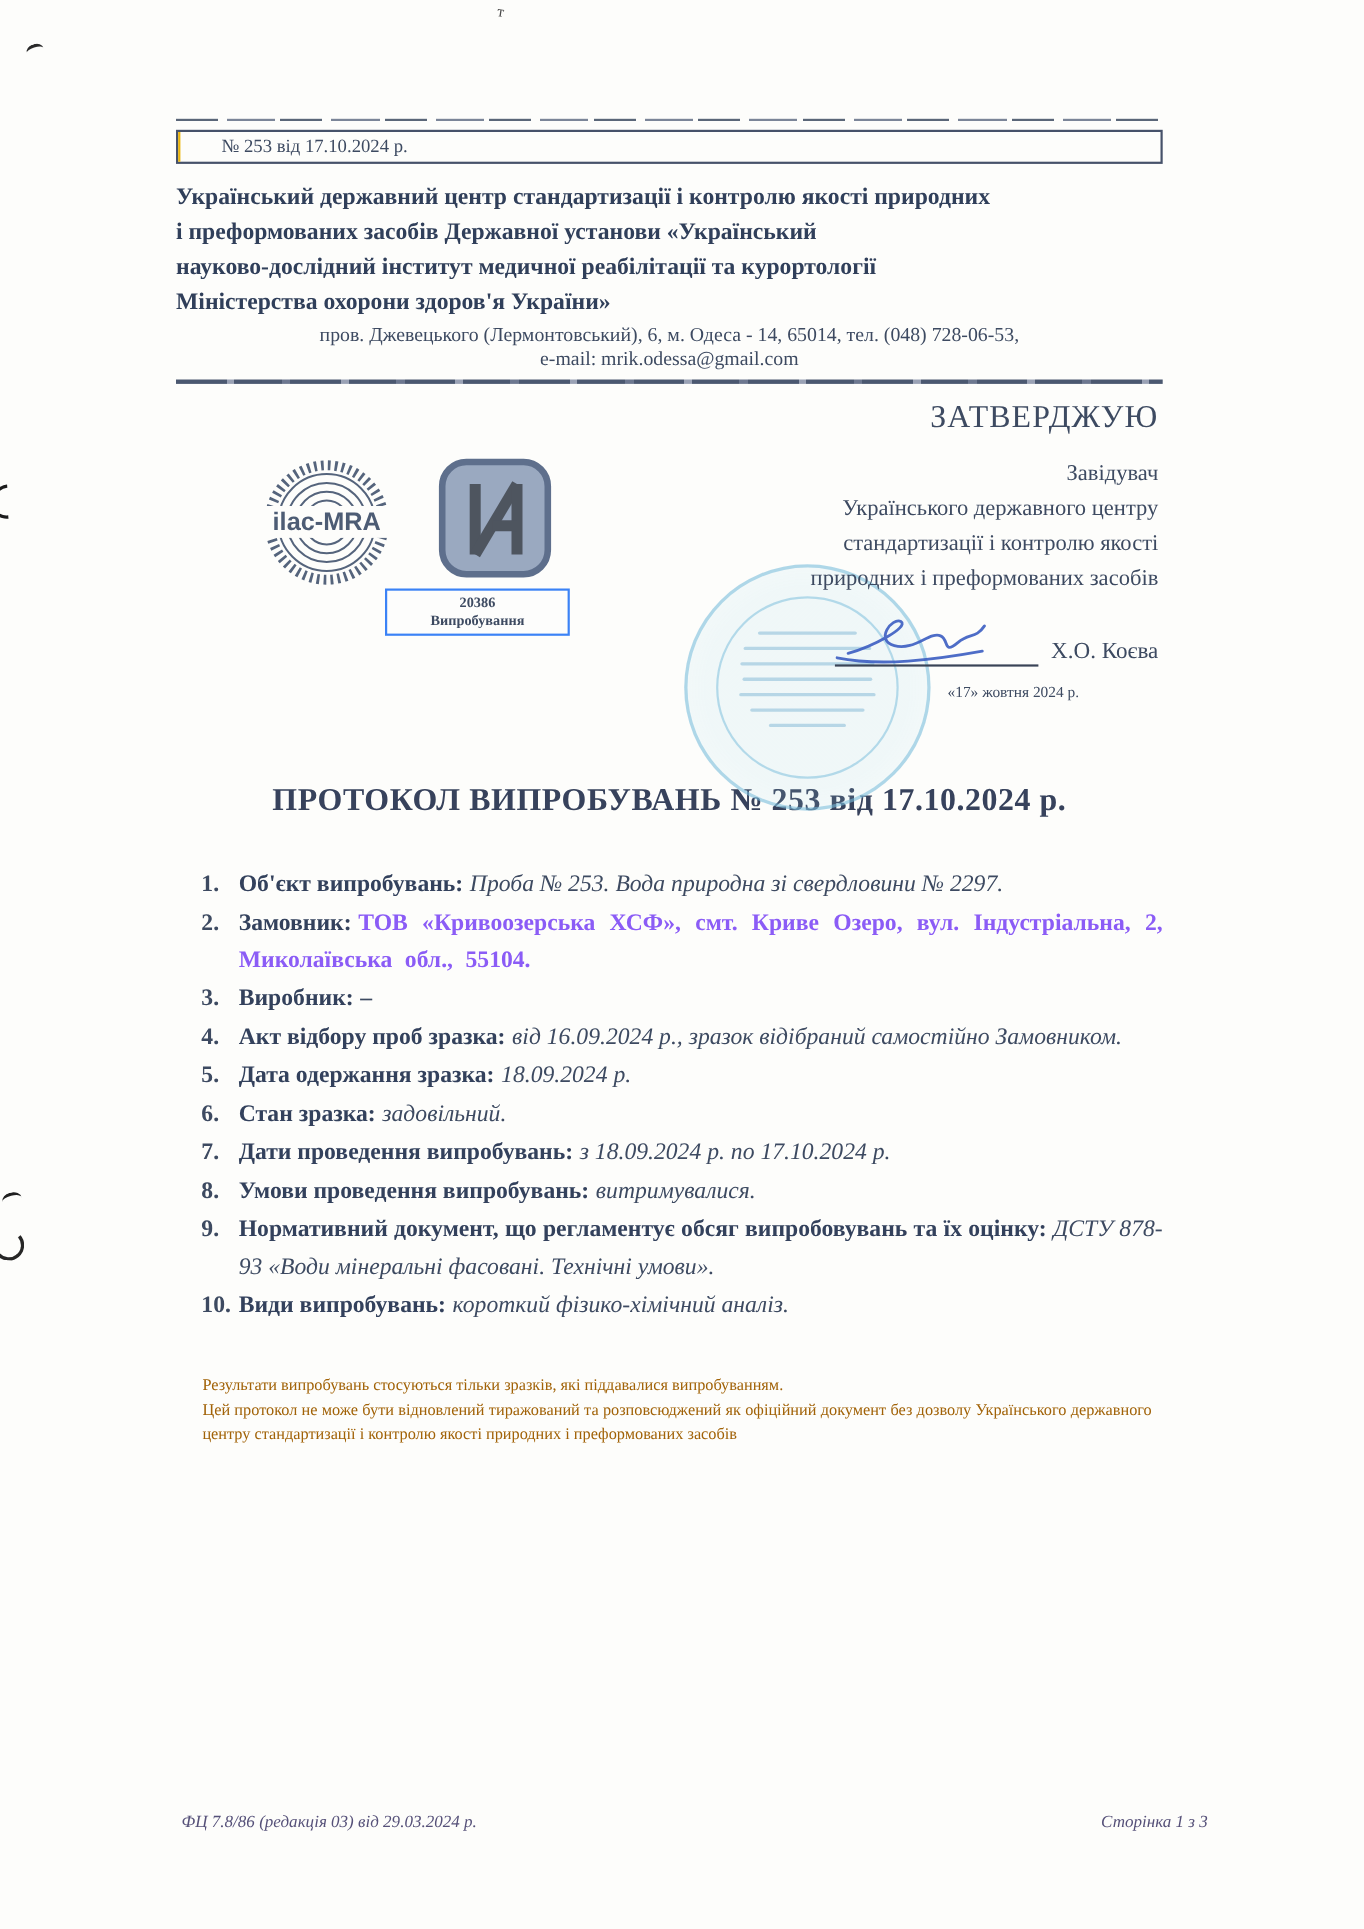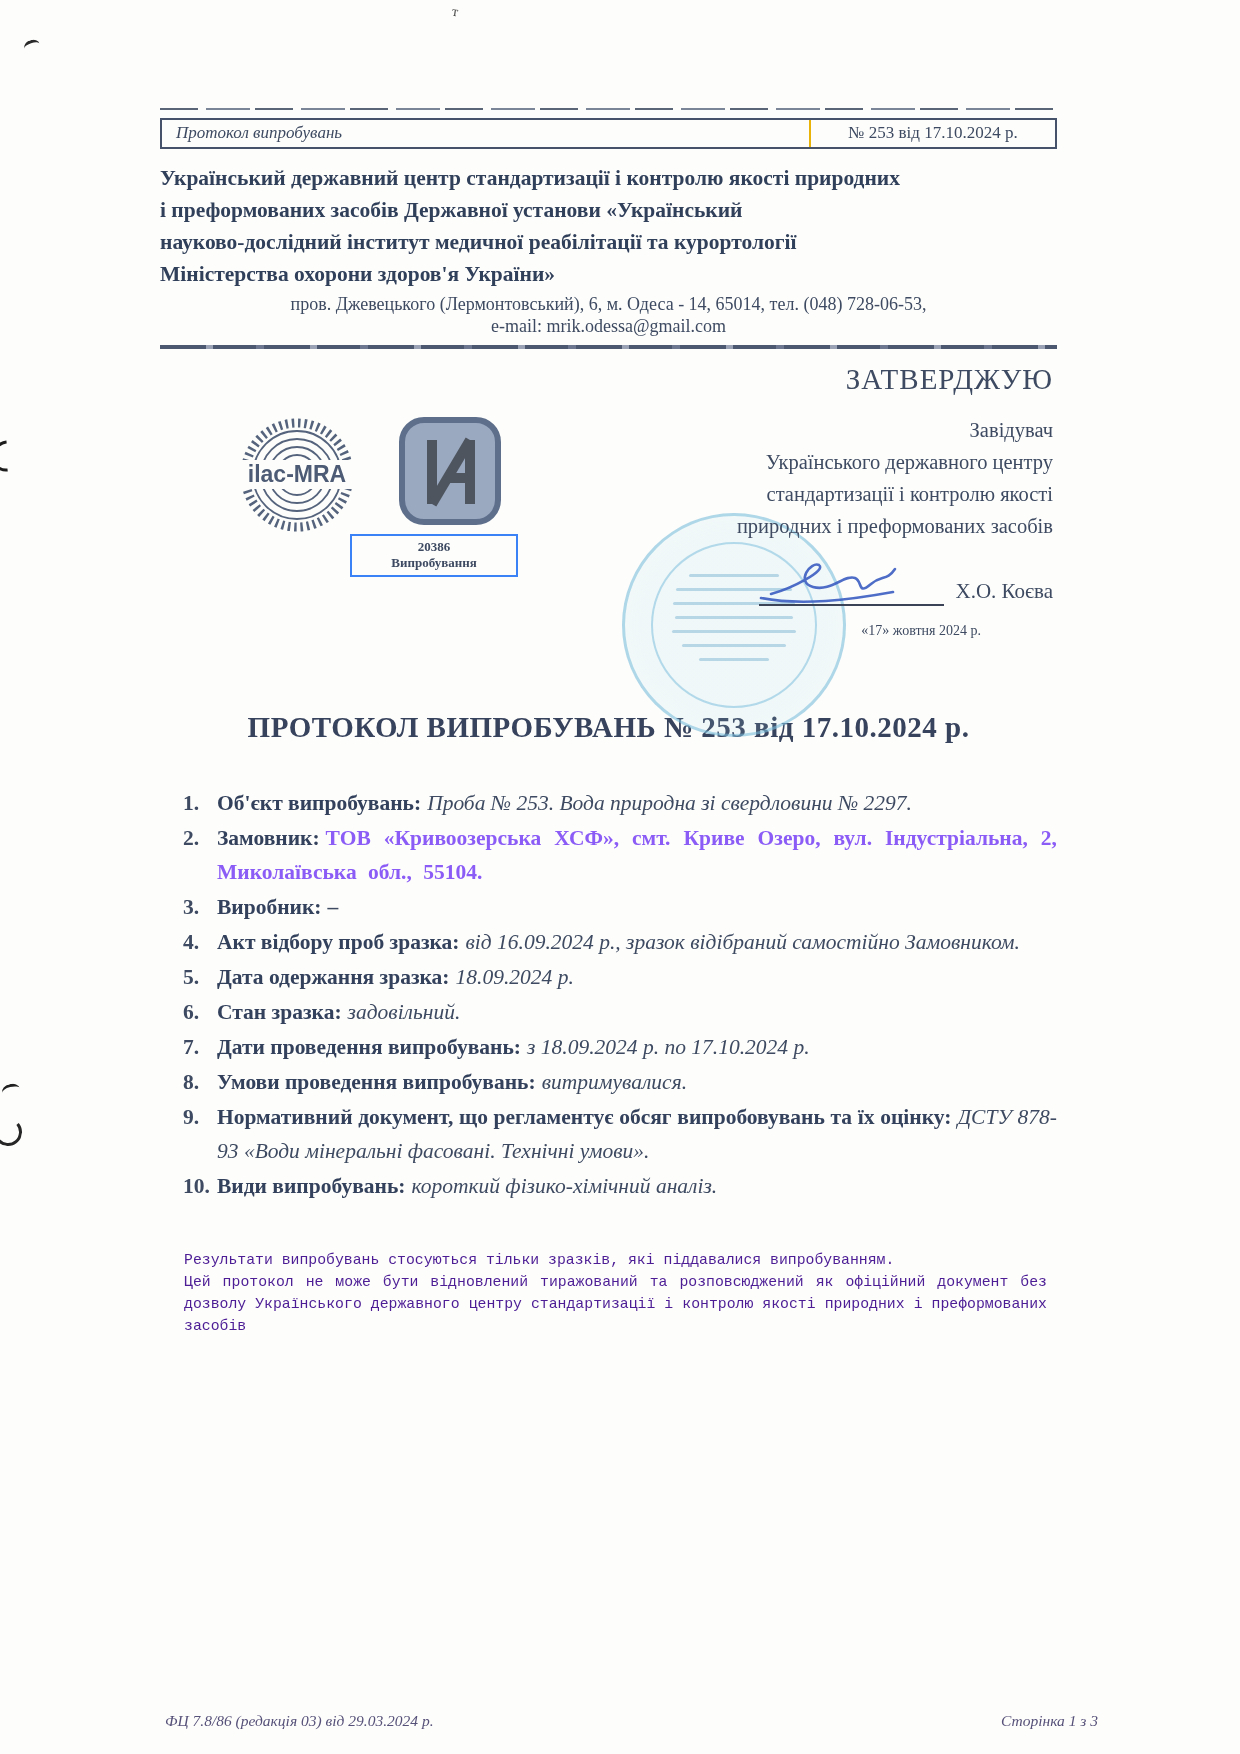--- a/index.html
+++ b/index.html
@@ -55,43 +55,42 @@
 
   .items{margin-top:42px;font-size:21.5px;line-height:34px;}
   .item{padding-left:57px;text-align:justify;margin-bottom:1px;}
   .item .num{display:inline-block;margin-left:-34px;width:34px;font-weight:bold;}
   .item .label{font-weight:bold;color:#33415c;}
   .item .value{margin-left:6px;}
   .item .value.v-italic{font-style:italic;}
   .item .value.v-bold{font-weight:bold;color:#8b5cf6;word-spacing:6px;}
   .item .value.v-normal{font-weight:bold;}
 
-  .footnotes{margin-top:46px;padding-left:24px;padding-right:10px;font-size:14.8px;line-height:22px;text-align:justify;color:#4c1d95;font-family:Liberation Mono, monospace;}
-
-  .page-footer{position:absolute;left:165px;right:142px;top:1712px;display:flex;justify-content:space-between;font-style:italic;font-size:15.5px;color:#565179;}
+  .footnotes{margin-top:46px;padding-left:24px;padding-right:10px;font-size:14.8px;line-height:22px;text-align:justify;color:#a16207;}
+
+  .page-footer{position:absolute;left:165px;right:142px;top:1648px;display:flex;justify-content:space-between;font-style:italic;font-size:15.5px;color:#565179;}
 
   .ilac-text{font-family:"Liberation Sans",sans-serif;}
 </style>
 </head>
 <body>
 
 <div class="page">
 
   <span class="art art-tl"></span>
   <span class="art art-l1"></span>
   <span class="art art-l2"></span>
   <span class="art art-l3"></span>
   <span class="art art-t">т</span>
 
   <div class="content">
 
     <div class="pre-rule"></div>
 
     <div class="header-table">
-      <div class="ht-left">Протокол випробувань</div>
       <div class="ht-right">№ 253 від 17.10.2024 р.</div>
     </div>
 
     <div class="org-name">
 
     <div>Український державний центр стандартизації і контролю якості природних</div>
         <div>і преформованих засобів Державної установи «Український</div>
         <div>науково-дослідний інститут медичної реабілітації та курортології</div>
         <div>Міністерства охорони здоров'я України»</div>
       </div>

